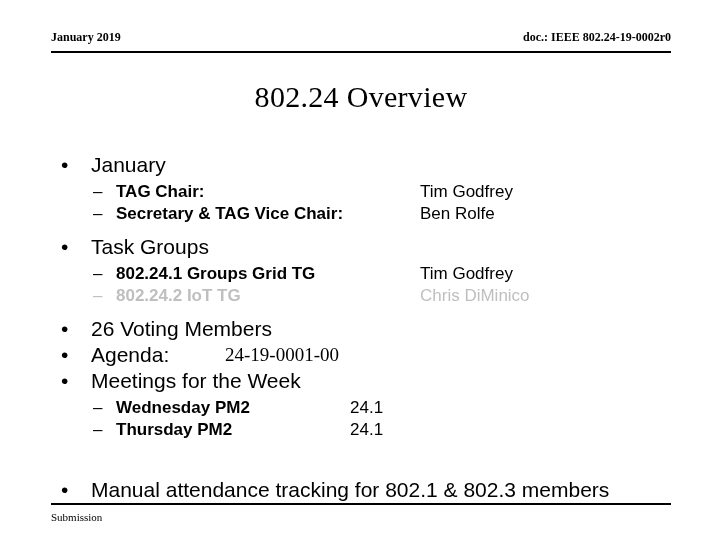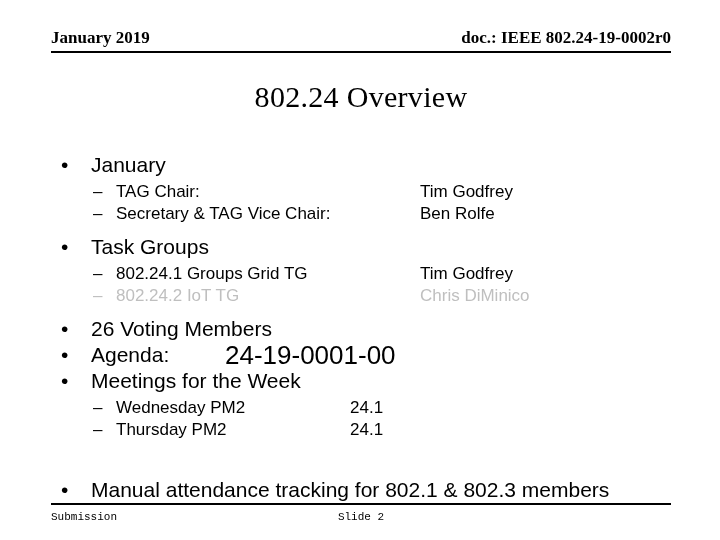--- a/index.html
+++ b/index.html
@@ -21,21 +21,21 @@
   
   .header {
     position: absolute;
     left: 51px;
     top: 29px;
     width: 620px;
     height: 22px;
     border-bottom: 2px solid #000000;
     font-family: "Liberation Serif", serif;
     font-weight: bold;
-    font-size: 17px;
+    font-size: 12px;
     line-height: 17px;
   }
   .header-left {
     position: absolute;
     left: 0;
     top: 0;
     white-space: nowrap;
   }
   .header-right {
     position: absolute;
@@ -99,57 +99,59 @@
   .l2 .dash {
     position: absolute;
     left: 42px;
     top: 0;
     font-size: 17px;
     line-height: 22px;
   }
   .l2 .l2text {
     display: inline-block;
     padding-left: 22px;
+    font-weight: bold;
   }
 
   
   .col2 {
     position: absolute;
     top: 0;
     font-size: 17px;
     line-height: 22px;
     text-align: center;
   }
   .col2-a { left: 369px; }   
   .col2-b { left: 299px; }   
 
   
   .l1 .inline-val {
     position: absolute;
     left: 174px;
     top: 0;
-    font-size: 26px;
+    font-size: 19px;
     line-height: 26px;
+    font-family: Liberation Serif, serif;
   }
 
   .dim { color: #bfbfbf; }
 
   .gap-sm { height: 3px; }
   .gap-md { height: 9px; }
   .gap-lg { height: 36px; }
 
   
   .footer {
     position: absolute;
     left: 51px;
     top: 503px;
     width: 620px;
     height: 26px;
     border-top: 2px solid #000000;
-    font-family: Liberation Mono, monospace;
+    font-family: Liberation Serif, serif;
     font-size: 11px;
     line-height: 15px;
   }
   .footer-left {
     position: absolute;
     left: 0;
     top: 5px;
     white-space: nowrap;
   }
   .footer-center {
@@ -251,16 +253,15 @@
 
     <div class="row l1">
       <span class="bullet">•</span>
       <span>Manual attendance tracking for 802.1 &amp; 802.3 members</span>
     </div>
 
   </div>
 
   <div class="footer">
     <span class="footer-left">Submission</span>
-    <span class="footer-center">Slide 2</span>
   </div>
 
 </div>
 
 </body></html>

